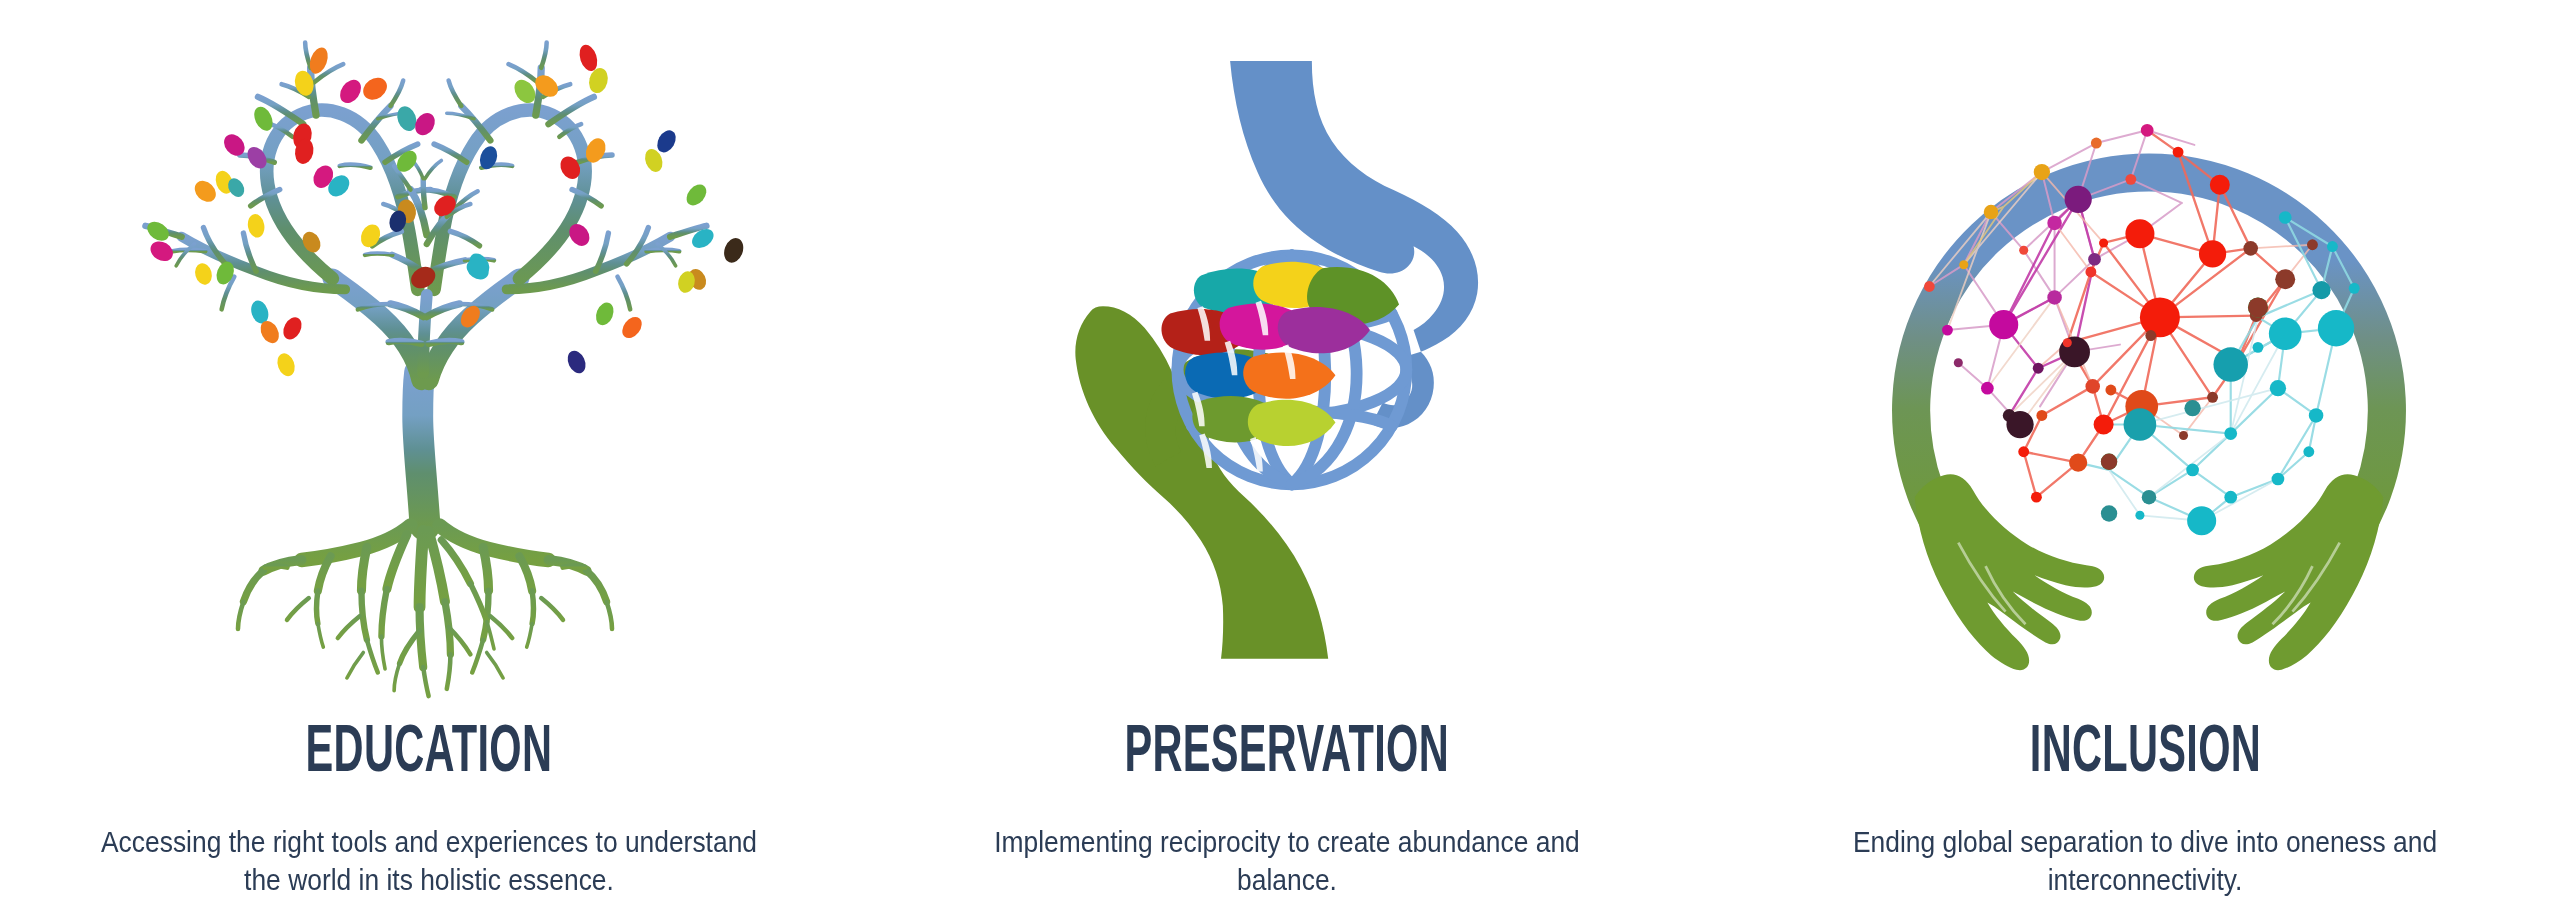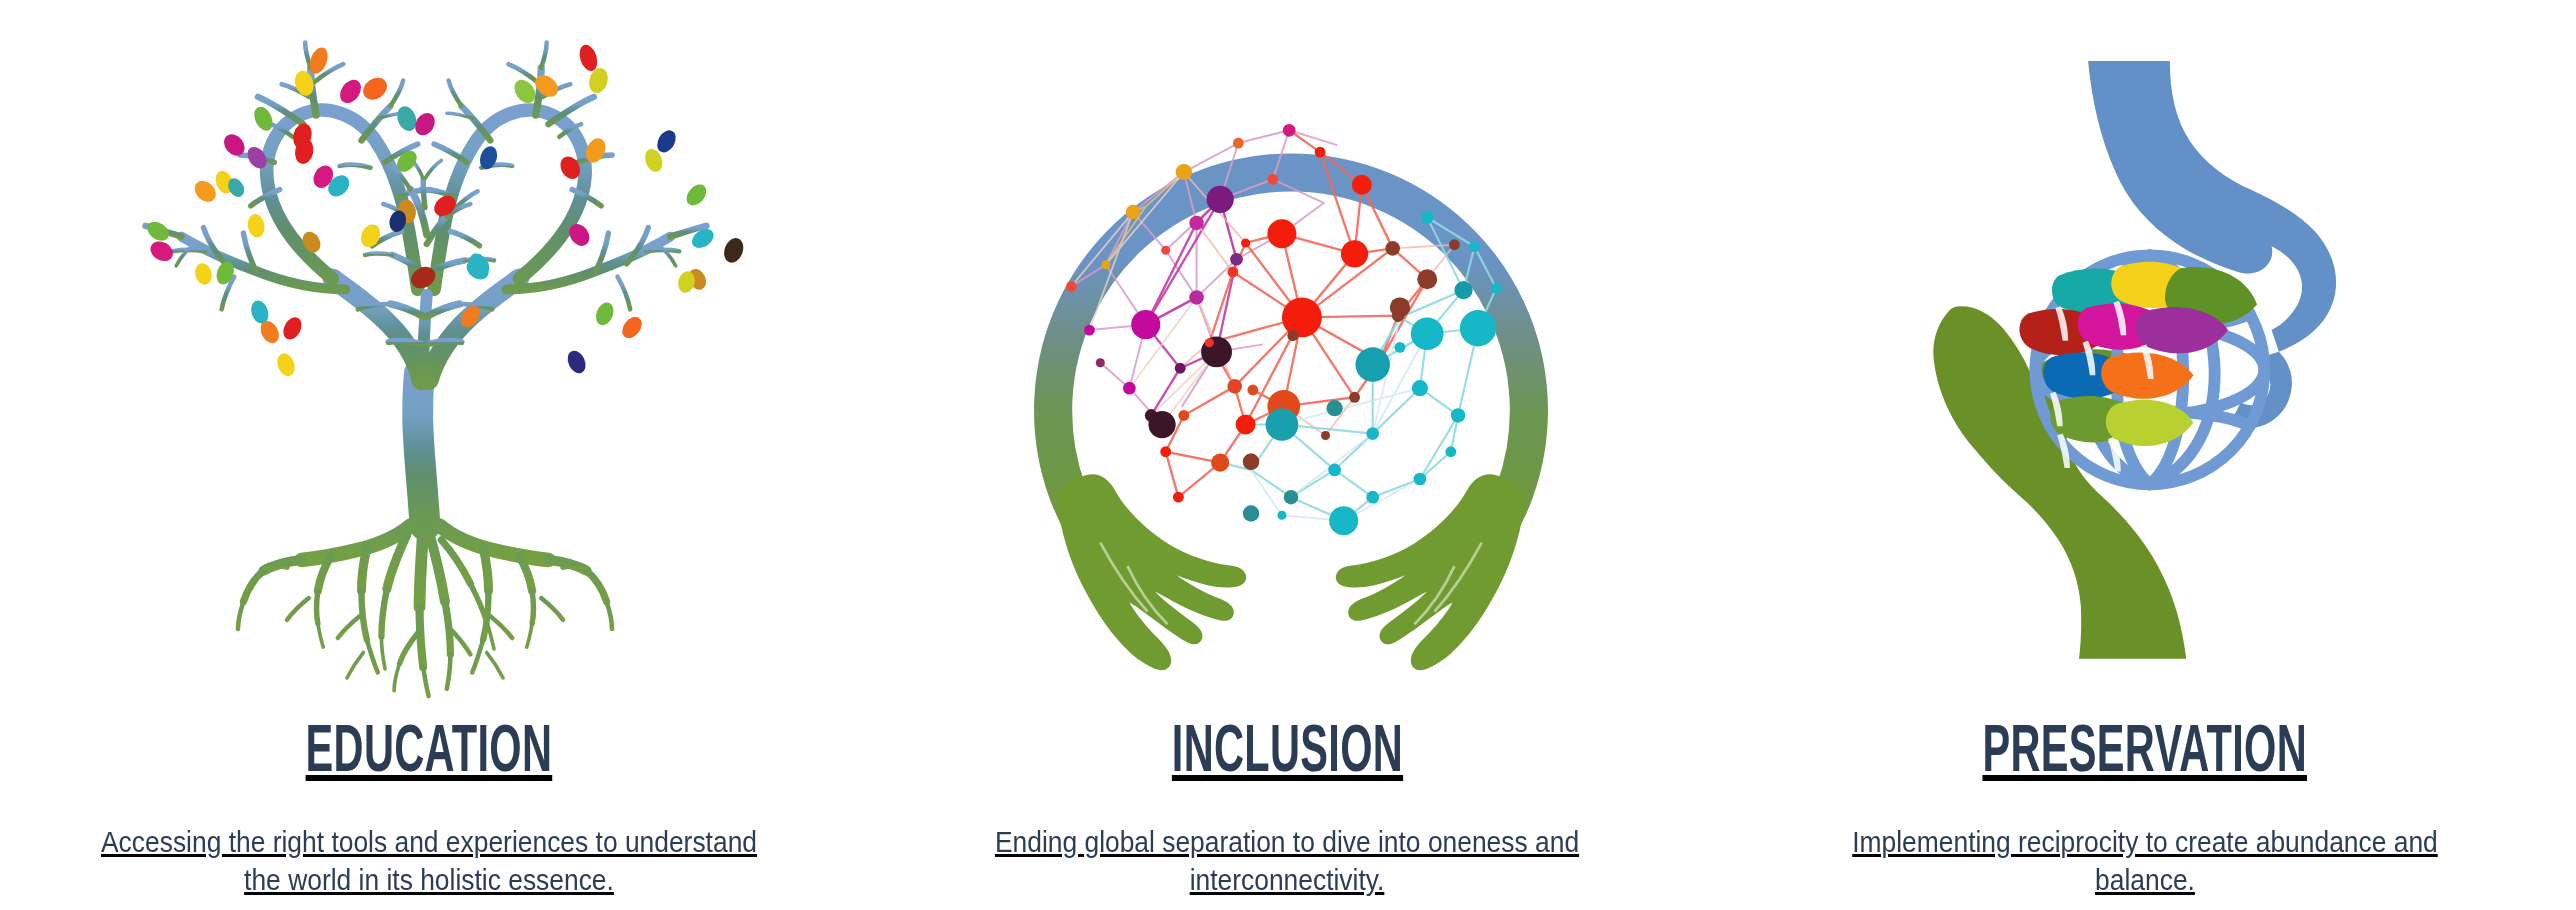--- a/index.html
+++ b/index.html
@@ -17,21 +17,20 @@
   }
   .board {
     position: relative;
     width: 2576px;
     height: 910px;
     background: #ffffff;
     display: flex;
     flex-direction: row;
     align-items: flex-start;
     justify-content: flex-start;
-    text-decoration: underline;
   }
   .col {
     position: relative;
     width: 858px;
     height: 910px;
     display: flex;
     flex-direction: column;
     align-items: center;
     box-sizing: border-box;
   }
@@ -292,20 +291,126 @@
           <ellipse cx="588" cy="342" rx="9" ry="13" transform="rotate(38 588 342)" fill="#f4651d"></ellipse>
           <ellipse cx="527" cy="380" rx="9" ry="13" transform="rotate(-25 527 380)" fill="#2b2a7e"></ellipse>
           <ellipse cx="418" cy="278" rx="10" ry="13" transform="rotate(-55 418 278)" fill="#29b3c4"></ellipse>
         </g>
       </svg>
     </div>
     <h2 class="heading">EDUCATION</h2>
     <p class="blurb">Accessing the right tools and experiences to understand the world in its holistic essence.</p>
   </div>
 
+  <div class="col col-preservation">
+    <div class="art">
+      <svg viewBox="0 0 600 710" xmlns="http://www.w3.org/2000/svg">
+
+        <g fill="#6490c8">
+          <path d="M228 22
+                   L 318 22
+                   C 318 56 324 86 340 110
+                   C 356 134 380 152 408 164
+                   C 438 178 462 192 478 210
+                   C 496 230 504 254 500 278
+                   C 496 300 482 318 462 330
+                   C 452 336 444 340 438 342
+                   L 430 318
+                   C 438 314 446 308 452 300
+                   C 462 288 466 274 462 260
+                   C 458 246 446 234 430 226
+                   C 432 234 430 242 424 248
+                   C 416 256 404 258 392 254
+                   C 368 246 344 236 324 222
+                   C 294 202 272 176 258 144
+                   C 242 108 232 66 228 22 Z"></path>
+          <path d="M438 342
+                   C 448 352 454 366 452 382
+                   C 450 400 440 414 424 422
+                   C 410 428 396 428 384 422
+                   L 396 398
+                   C 404 402 412 402 418 398
+                   C 426 392 430 384 428 374
+                   C 427 364 421 356 412 350
+                   Z"></path>
+        </g>
+
+        <g fill="#699128">
+          <path d="M74 298
+                   C 62 312 56 330 58 350
+                   C 62 386 78 420 102 448
+                   C 120 470 138 488 154 502
+                   C 170 516 184 532 196 550
+                   C 210 572 218 596 220 622
+                   C 221 644 220 664 218 680
+                   L 336 680
+                   C 332 644 322 610 306 580
+                   C 290 550 268 524 244 502
+                   C 226 486 214 470 208 452
+                   C 202 436 202 420 208 406
+                   C 214 392 226 382 242 378
+                   C 252 376 262 376 270 378
+                   L 270 344
+                   C 254 340 238 338 222 340
+                   C 200 342 180 350 164 364
+                   C 156 346 146 330 134 316
+                   C 120 300 104 292 88 292
+                   C 82 292 77 294 74 298 Z"></path>
+          <path d="M164 364
+                   C 150 376 140 392 136 410
+                   C 132 430 136 450 146 468
+                   L 174 452
+                   C 168 440 166 428 170 418
+                   C 174 406 182 398 194 392
+                   C 200 389 206 387 212 386
+                   L 208 406
+                   C 202 420 202 436 208 452
+                   C 198 438 186 422 176 406
+                   C 170 394 166 380 164 364 Z"></path>
+        </g>
+
+        <g fill="none" stroke="#6f9ad3" stroke-width="13" stroke-linecap="round">
+          <circle cx="296" cy="362" r="126"></circle>
+          <ellipse cx="296" cy="362" rx="126" ry="50"></ellipse>
+          <ellipse cx="296" cy="362" rx="126" ry="108" transform="rotate(0 296 362)" opacity="0"></ellipse>
+          <path d="M296 236 C 250 278 244 446 296 488"></path>
+          <path d="M296 236 C 342 278 348 446 296 488"></path>
+          <path d="M296 236 C 206 272 196 452 296 488"></path>
+          <path d="M296 236 C 386 272 396 452 296 488"></path>
+          <path d="M186 300 C 226 322 366 322 406 300"></path>
+          <path d="M186 424 C 226 402 366 402 406 424"></path>
+        </g>
+
+        <g>
+          <path d="M196 258 C 232 244 272 250 292 272 C 272 300 232 306 200 294 C 186 288 184 266 196 258 Z" fill="#17a8a8"></path>
+          <path d="M264 248 C 300 236 338 246 354 268 C 334 296 294 300 264 286 C 250 278 250 256 264 248 Z" fill="#f4d21a"></path>
+          <path d="M330 250 C 372 244 404 262 414 290 C 390 318 346 318 320 298 C 306 288 314 258 330 250 Z" fill="#5e9227"></path>
+          <path d="M162 300 C 200 288 238 298 254 320 C 234 348 194 352 164 338 C 150 330 148 308 162 300 Z" fill="#b42118"></path>
+          <path d="M226 294 C 264 282 302 292 318 314 C 298 342 258 346 228 332 C 214 324 212 302 226 294 Z" fill="#d4169c"></path>
+          <path d="M290 298 C 328 286 366 296 382 318 C 362 346 322 350 292 336 C 278 328 276 306 290 298 Z" fill="#9c2f9c"></path>
+          <path d="M188 348 C 226 336 264 346 280 368 C 260 396 220 400 190 386 C 176 378 174 356 188 348 Z" fill="#0a6ab4"></path>
+          <path d="M252 348 C 290 336 328 346 344 368 C 324 396 284 400 254 386 C 240 378 238 356 252 348 Z" fill="#f4711a"></path>
+          <path d="M196 396 C 234 384 272 394 288 416 C 268 444 228 448 198 434 C 184 426 182 404 196 396 Z" fill="#6d9a2e"></path>
+          <path d="M258 400 C 296 388 330 398 344 420 C 324 448 286 452 258 438 C 244 430 244 408 258 400 Z" fill="#b8d130"></path>
+          <g fill="#ffffff" opacity="0.85">
+            <path d="M198 292 C 204 306 206 318 206 330 L 200 330 C 198 318 196 306 192 294 Z"></path>
+            <path d="M262 286 C 268 300 270 312 270 324 L 264 324 C 262 312 260 300 256 288 Z"></path>
+            <path d="M228 330 C 234 344 236 356 236 368 L 230 368 C 228 356 226 344 222 332 Z"></path>
+            <path d="M292 334 C 298 348 300 360 300 372 L 294 372 C 292 360 290 348 286 336 Z"></path>
+            <path d="M192 386 C 198 400 200 412 200 424 L 194 424 C 192 412 190 400 186 388 Z"></path>
+            <path d="M256 436 C 262 450 264 462 264 474 L 258 474 C 256 462 254 450 250 438 Z"></path>
+            <path d="M200 432 C 206 446 208 458 208 470 L 202 470 C 200 458 198 446 194 434 Z"></path>
+          </g>
+        </g>
+      </svg>
+    </div>
+    <h2 class="heading">PRESERVATION</h2>
+    <p class="blurb">Implementing reciprocity to create abundance and balance.</p>
+  </div>
+
   <div class="col col-inclusion">
     <div class="art">
       <svg viewBox="0 0 700 750" xmlns="http://www.w3.org/2000/svg">
         <defs>
           <linearGradient id="ringGrad" x1="0" y1="0" x2="0" y2="1">
             <stop offset="0%" stop-color="#6a93c6"></stop>
             <stop offset="22%" stop-color="#6a93c6"></stop>
             <stop offset="42%" stop-color="#6f8f86"></stop>
             <stop offset="60%" stop-color="#6d9555"></stop>
             <stop offset="100%" stop-color="#6f9b30"></stop>
@@ -616,120 +721,14 @@
           <path d="M170 596 C 182 622 198 644 214 660"></path>
           <path d="M560 570 C 544 600 526 626 508 646"></path>
           <path d="M530 596 C 518 622 502 644 486 660"></path>
         </g>
       </svg>
     </div>
     <h2 class="heading">INCLUSION</h2>
     <p class="blurb">Ending global separation to dive into oneness and interconnectivity.</p>
   </div>
 
-  <div class="col col-preservation">
-    <div class="art">
-      <svg viewBox="0 0 600 710" xmlns="http://www.w3.org/2000/svg">
-
-        <g fill="#6490c8">
-          <path d="M228 22
-                   L 318 22
-                   C 318 56 324 86 340 110
-                   C 356 134 380 152 408 164
-                   C 438 178 462 192 478 210
-                   C 496 230 504 254 500 278
-                   C 496 300 482 318 462 330
-                   C 452 336 444 340 438 342
-                   L 430 318
-                   C 438 314 446 308 452 300
-                   C 462 288 466 274 462 260
-                   C 458 246 446 234 430 226
-                   C 432 234 430 242 424 248
-                   C 416 256 404 258 392 254
-                   C 368 246 344 236 324 222
-                   C 294 202 272 176 258 144
-                   C 242 108 232 66 228 22 Z"></path>
-          <path d="M438 342
-                   C 448 352 454 366 452 382
-                   C 450 400 440 414 424 422
-                   C 410 428 396 428 384 422
-                   L 396 398
-                   C 404 402 412 402 418 398
-                   C 426 392 430 384 428 374
-                   C 427 364 421 356 412 350
-                   Z"></path>
-        </g>
-
-        <g fill="#699128">
-          <path d="M74 298
-                   C 62 312 56 330 58 350
-                   C 62 386 78 420 102 448
-                   C 120 470 138 488 154 502
-                   C 170 516 184 532 196 550
-                   C 210 572 218 596 220 622
-                   C 221 644 220 664 218 680
-                   L 336 680
-                   C 332 644 322 610 306 580
-                   C 290 550 268 524 244 502
-                   C 226 486 214 470 208 452
-                   C 202 436 202 420 208 406
-                   C 214 392 226 382 242 378
-                   C 252 376 262 376 270 378
-                   L 270 344
-                   C 254 340 238 338 222 340
-                   C 200 342 180 350 164 364
-                   C 156 346 146 330 134 316
-                   C 120 300 104 292 88 292
-                   C 82 292 77 294 74 298 Z"></path>
-          <path d="M164 364
-                   C 150 376 140 392 136 410
-                   C 132 430 136 450 146 468
-                   L 174 452
-                   C 168 440 166 428 170 418
-                   C 174 406 182 398 194 392
-                   C 200 389 206 387 212 386
-                   L 208 406
-                   C 202 420 202 436 208 452
-                   C 198 438 186 422 176 406
-                   C 170 394 166 380 164 364 Z"></path>
-        </g>
-
-        <g fill="none" stroke="#6f9ad3" stroke-width="13" stroke-linecap="round">
-          <circle cx="296" cy="362" r="126"></circle>
-          <ellipse cx="296" cy="362" rx="126" ry="50"></ellipse>
-          <ellipse cx="296" cy="362" rx="126" ry="108" transform="rotate(0 296 362)" opacity="0"></ellipse>
-          <path d="M296 236 C 250 278 244 446 296 488"></path>
-          <path d="M296 236 C 342 278 348 446 296 488"></path>
-          <path d="M296 236 C 206 272 196 452 296 488"></path>
-          <path d="M296 236 C 386 272 396 452 296 488"></path>
-          <path d="M186 300 C 226 322 366 322 406 300"></path>
-          <path d="M186 424 C 226 402 366 402 406 424"></path>
-        </g>
-
-        <g>
-          <path d="M196 258 C 232 244 272 250 292 272 C 272 300 232 306 200 294 C 186 288 184 266 196 258 Z" fill="#17a8a8"></path>
-          <path d="M264 248 C 300 236 338 246 354 268 C 334 296 294 300 264 286 C 250 278 250 256 264 248 Z" fill="#f4d21a"></path>
-          <path d="M330 250 C 372 244 404 262 414 290 C 390 318 346 318 320 298 C 306 288 314 258 330 250 Z" fill="#5e9227"></path>
-          <path d="M162 300 C 200 288 238 298 254 320 C 234 348 194 352 164 338 C 150 330 148 308 162 300 Z" fill="#b42118"></path>
-          <path d="M226 294 C 264 282 302 292 318 314 C 298 342 258 346 228 332 C 214 324 212 302 226 294 Z" fill="#d4169c"></path>
-          <path d="M290 298 C 328 286 366 296 382 318 C 362 346 322 350 292 336 C 278 328 276 306 290 298 Z" fill="#9c2f9c"></path>
-          <path d="M188 348 C 226 336 264 346 280 368 C 260 396 220 400 190 386 C 176 378 174 356 188 348 Z" fill="#0a6ab4"></path>
-          <path d="M252 348 C 290 336 328 346 344 368 C 324 396 284 400 254 386 C 240 378 238 356 252 348 Z" fill="#f4711a"></path>
-          <path d="M196 396 C 234 384 272 394 288 416 C 268 444 228 448 198 434 C 184 426 182 404 196 396 Z" fill="#6d9a2e"></path>
-          <path d="M258 400 C 296 388 330 398 344 420 C 324 448 286 452 258 438 C 244 430 244 408 258 400 Z" fill="#b8d130"></path>
-          <g fill="#ffffff" opacity="0.85">
-            <path d="M198 292 C 204 306 206 318 206 330 L 200 330 C 198 318 196 306 192 294 Z"></path>
-            <path d="M262 286 C 268 300 270 312 270 324 L 264 324 C 262 312 260 300 256 288 Z"></path>
-            <path d="M228 330 C 234 344 236 356 236 368 L 230 368 C 228 356 226 344 222 332 Z"></path>
-            <path d="M292 334 C 298 348 300 360 300 372 L 294 372 C 292 360 290 348 286 336 Z"></path>
-            <path d="M192 386 C 198 400 200 412 200 424 L 194 424 C 192 412 190 400 186 388 Z"></path>
-            <path d="M256 436 C 262 450 264 462 264 474 L 258 474 C 256 462 254 450 250 438 Z"></path>
-            <path d="M200 432 C 206 446 208 458 208 470 L 202 470 C 200 458 198 446 194 434 Z"></path>
-          </g>
-        </g>
-      </svg>
-    </div>
-    <h2 class="heading">PRESERVATION</h2>
-    <p class="blurb">Implementing reciprocity to create abundance and balance.</p>
-  </div>
-
 </div>
 
 
 </body></html>

